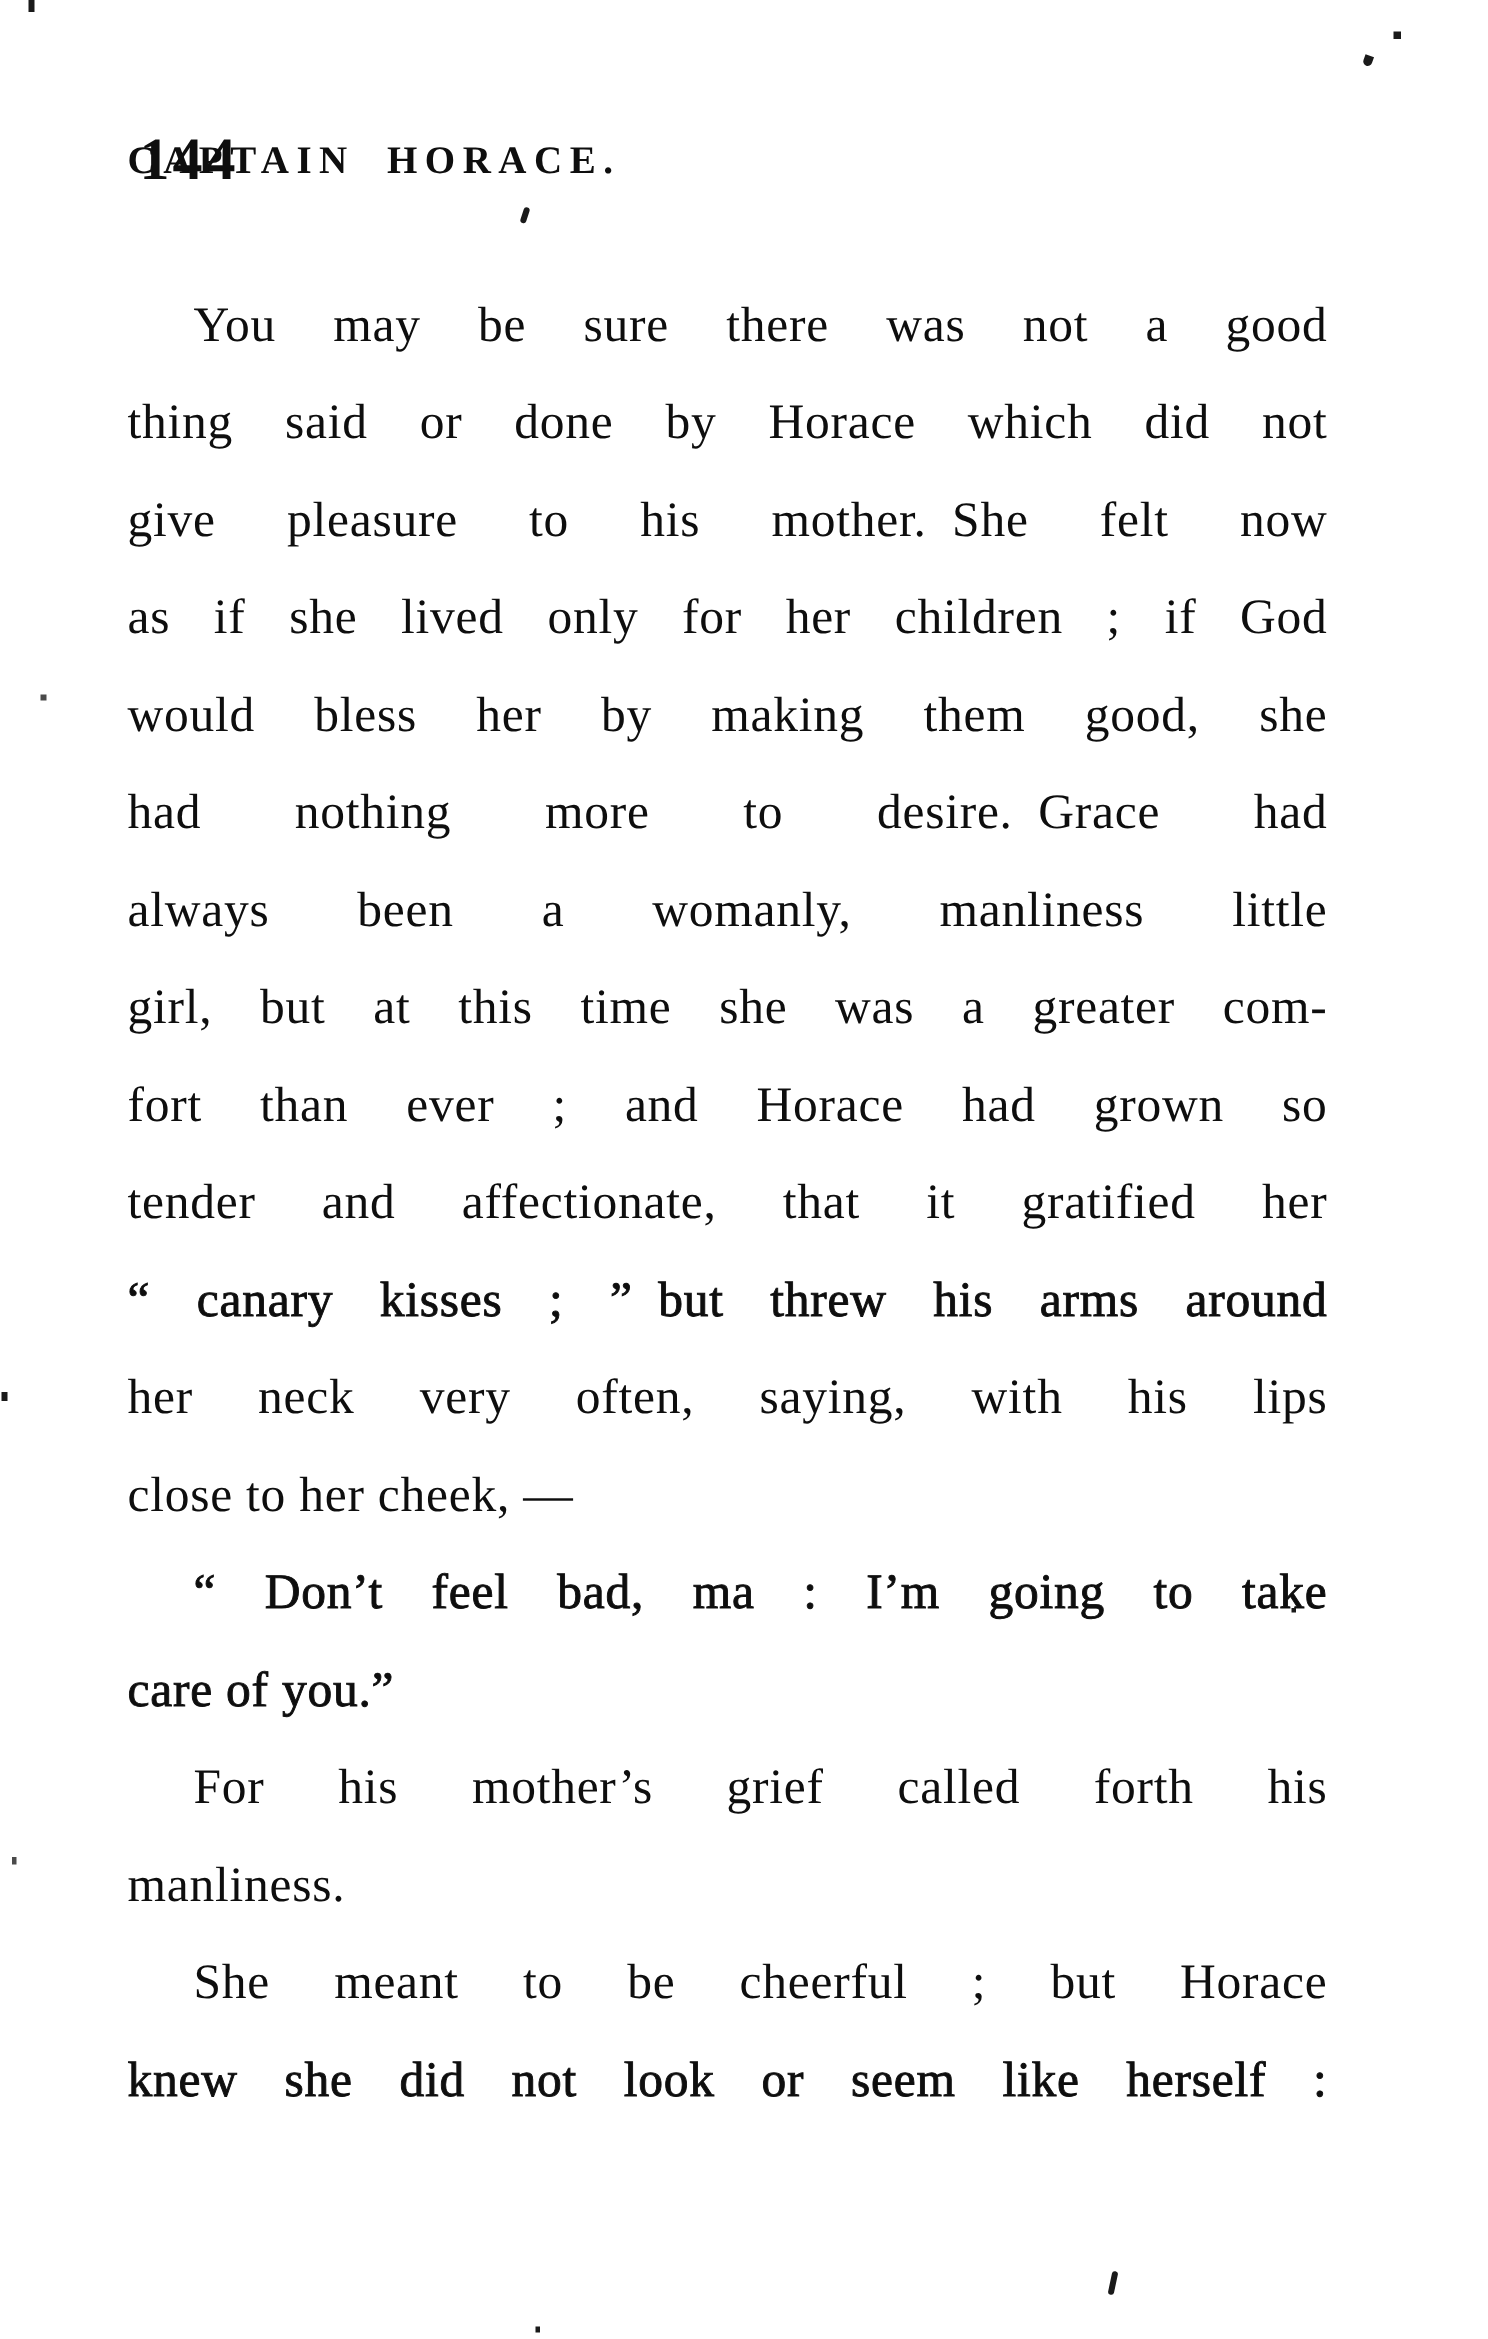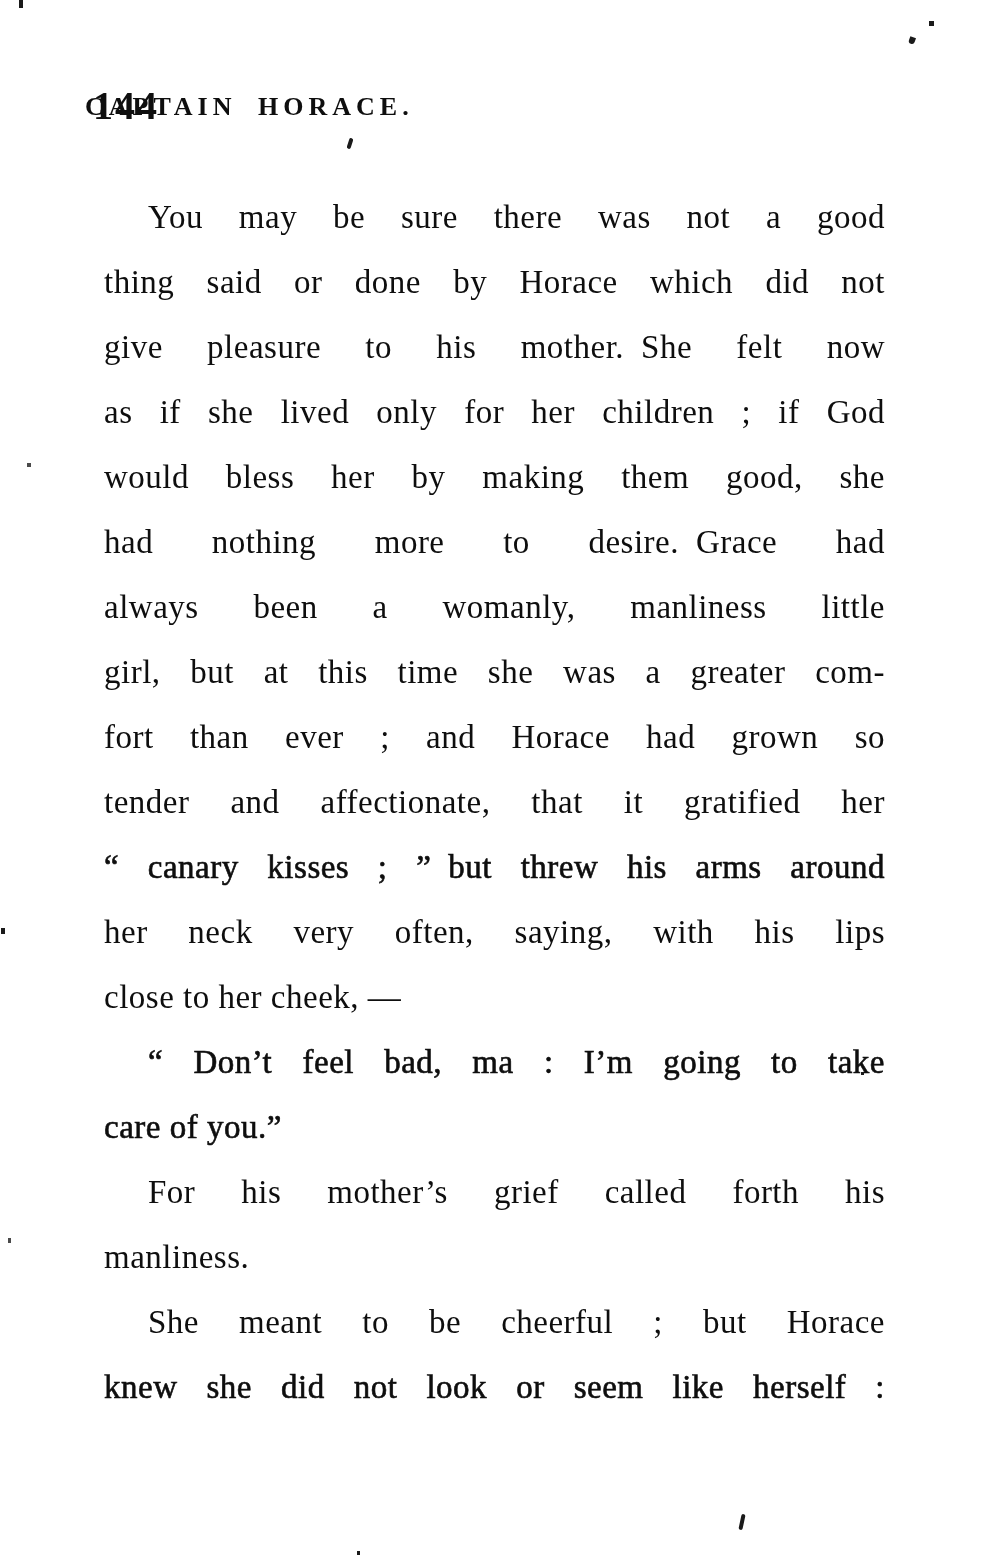--- a/index.html
+++ b/index.html
@@ -48,21 +48,20 @@
     left: 85px;
     width: 800px;
     font-size: 33px;
     line-height: 65px;
     letter-spacing: 0.5px;
     text-align: justify;
   }
   .line {
     text-align-last: justify;
     min-height: 65px;
-    margin-left: 19px;
   }
   .line.end {
     text-align-last: left;
   }
   .line.indent {
     padding-left: 44px;
   }
   .line.heavy {
     -webkit-text-stroke: 0.6px #0e0e0e;
   }

